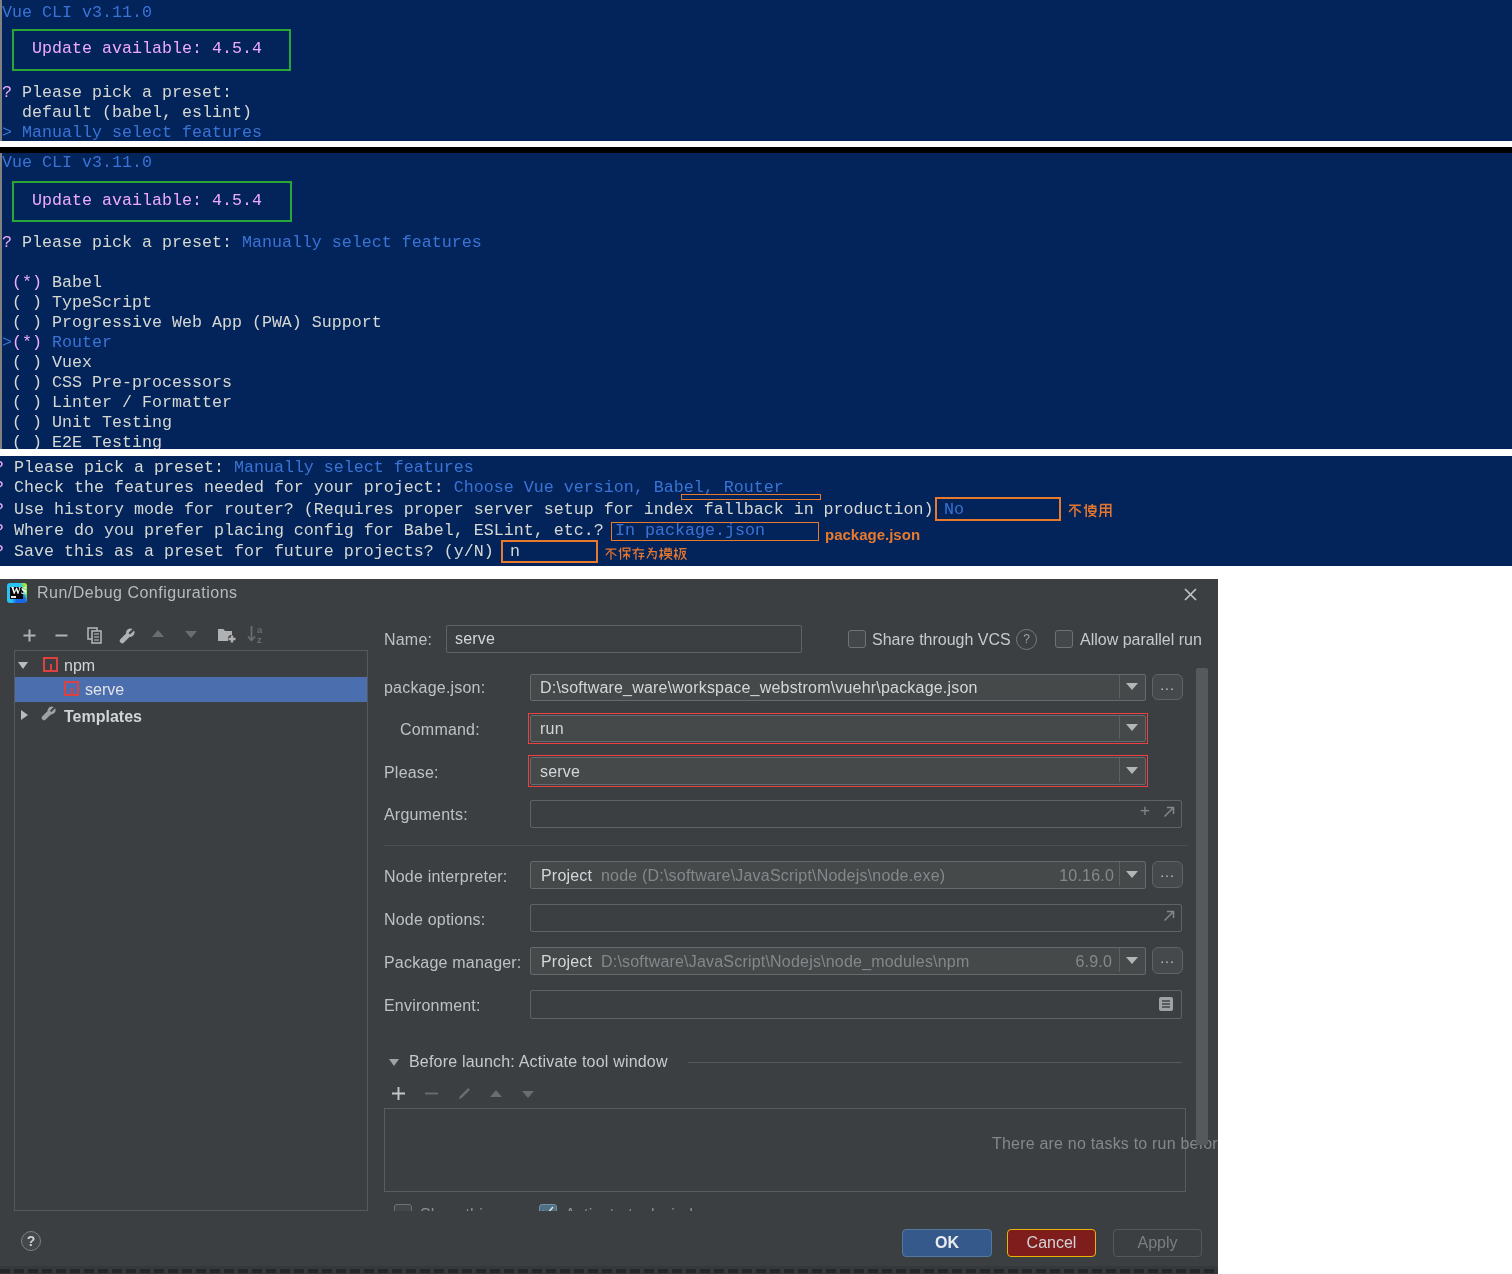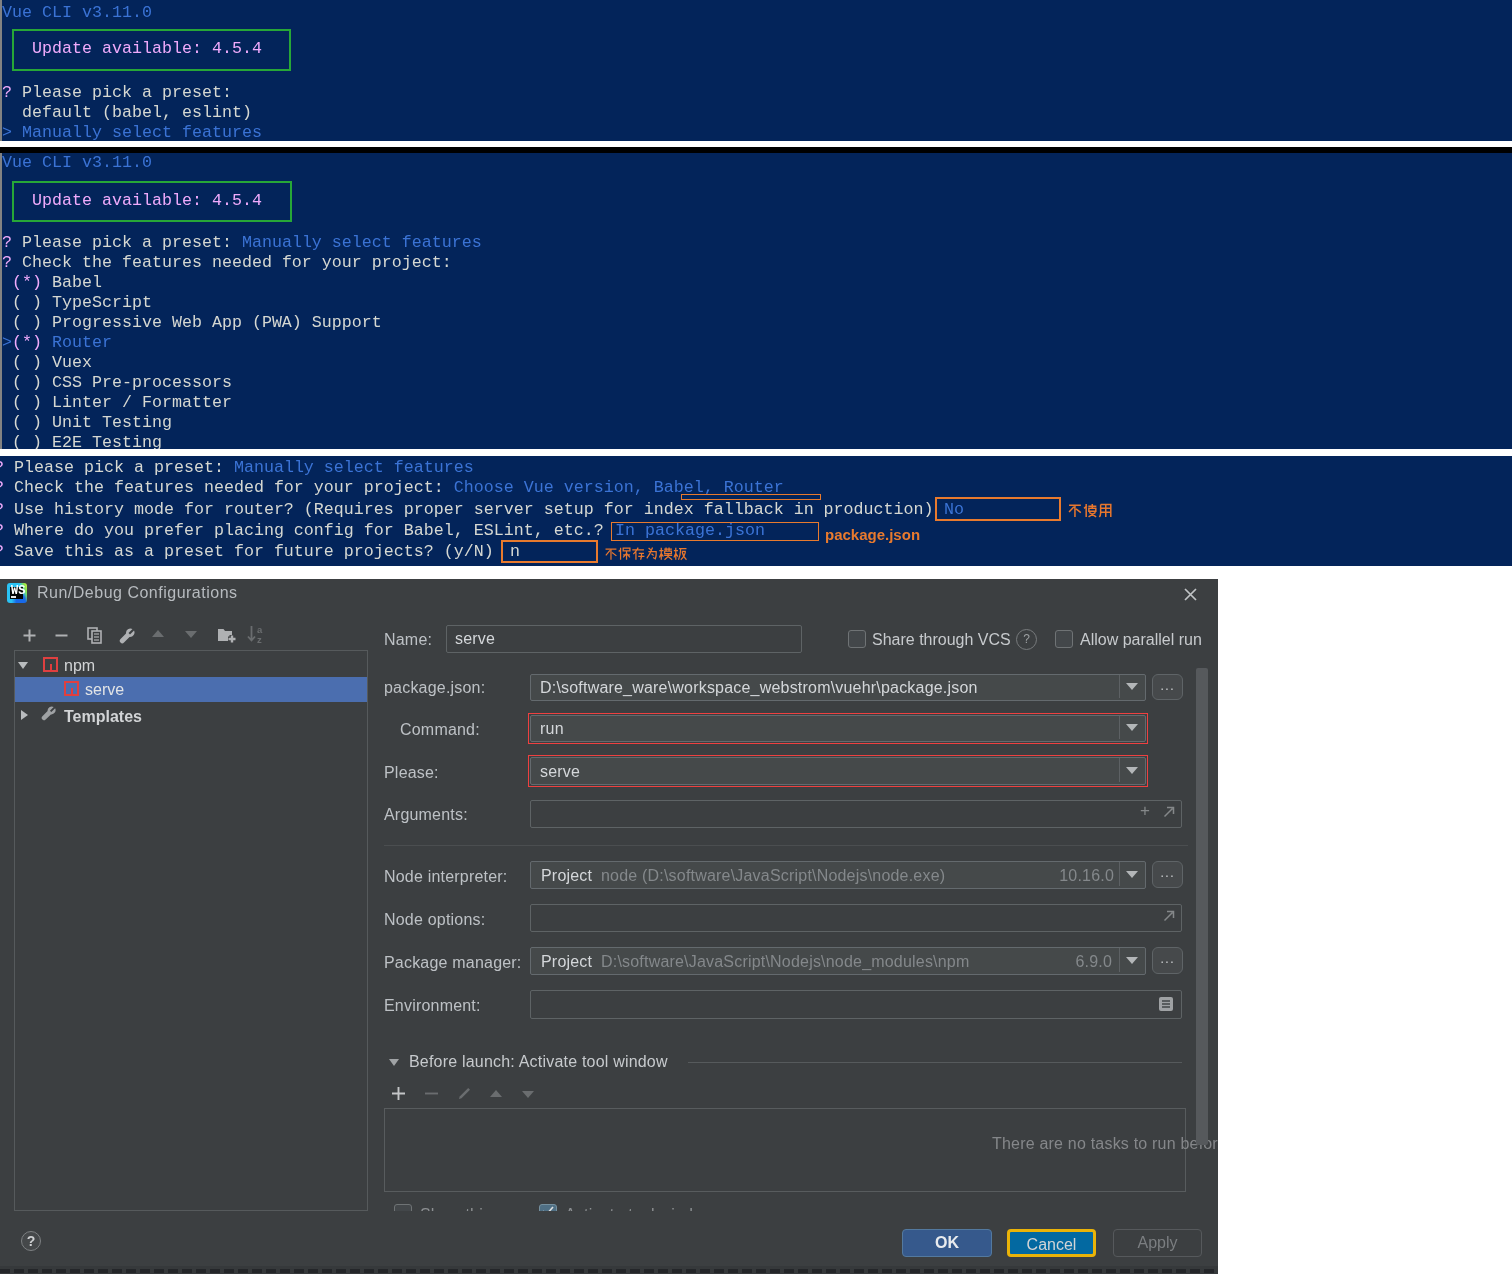--- a/index.html
+++ b/index.html
@@ -27,21 +27,20 @@
   <div class="tl b" style="left:0;top:123px">&gt; Manually select features </div>
 </div>
 
 <div class="abs" style="left:0;top:147px;width:1512px;height:6px;background:#000"></div>
 
 <div class="abs" style="left:0;top:153px;width:1512px;height:296px;background:#03245a;border-left:2px solid #828282;box-sizing:border-box;overflow:hidden">
   <div class="tl b" style="left:0;top:0px">Vue CLI v3.11.0</div>
   <div class="abs" style="left:10px;top:28px;width:276px;height:37px;border:2px solid #27a737"></div>
   <div class="tl g" style="left:30px;top:38px">Update available: 4.5.4</div>
   <div class="tl" style="left:0;top:80px"><span class="g">?</span> Please pick a preset: <span class="b">Manually select features</span></div>
-  <div class="tl" style="left:0;top:100px"><span class="g">?</span> Check the features needed for your project: </div>
   <div class="tl" style="left:0;top:120px"><span class="g"> (*)</span> Babel</div>
   <div class="tl" style="left:0;top:140px"> ( ) TypeScript</div>
   <div class="tl" style="left:0;top:160px"> ( ) Progressive Web App (PWA) Support</div>
   <div class="tl" style="left:0;top:180px"><span class="b">&gt;</span><span class="g">(*)</span> <span class="b">Router</span></div>
   <div class="tl" style="left:0;top:200px"> ( ) Vuex</div>
   <div class="tl" style="left:0;top:220px"> ( ) CSS Pre-processors</div>
   <div class="tl" style="left:0;top:240px"> ( ) Linter / Formatter</div>
   <div class="tl" style="left:0;top:260px"> ( ) Unit Testing</div>
   <div class="tl" style="left:0;top:280px"> ( ) E2E Testing</div>
 </div>
@@ -72,21 +71,21 @@
     <path d="M42 0.8 L44 2.4 M45.8 0.3 C44.5 3.8 42.7 7.6 40.3 10.8 M41.8 4.2 H49.3 C49.5 6.6 49.4 8.8 48.5 11.2 L46.3 9.9 M44.8 6.2 L46.8 8"></path>
     <path d="M54.2 0.5 V12 M52.3 3.3 H56.3 M54.2 5.8 L52.4 9.8 M54.2 5.8 L56.2 9 M57 1.8 H64.5 M58.8 0.3 V3.4 M61.7 0.3 V3.4 M57.5 3.8 H64 V6.2 H57.5 Z M57 7.8 H64.7 M60.85 6.2 V9.2 M60.6 9.2 L57.3 12 M61.1 9.2 L64.7 12"></path>
     <path d="M68.2 0.5 V12 M66.3 3.3 H70.3 M68.2 5.8 L66.4 9.8 M68.2 5.8 L70.2 9 M71.3 1.3 H78.5 M73 1.3 C72.8 5 72.2 8.8 70.8 12 M74.3 4 H77.8 M74.3 4 C74.8 7.2 76 9.8 78.5 12 M77.5 4 C77 7.2 75.8 9.8 73 12"></path>
   </svg>
 </div>
 
 <div class="abs" id="dlg" style="left:0;top:579px;width:1218px;height:695px;background:#3c3f41;overflow:hidden">
 
   <div class="abs" style="left:7px;top:4px;width:20px;height:20px;border-radius:3px;background:linear-gradient(250deg,#def24e 0%,#8ae74a 13%,rgba(42,194,244,0) 30%),radial-gradient(circle at 72% 92%,#1869e9 0 22%,rgba(42,194,244,0) 42%),linear-gradient(#2ac2f4,#2ac2f4)">
     <div class="abs" style="left:3px;top:4px;width:13px;height:12px;background:#050505">
-      <div class="abs" style="left:1px;top:0;width:12px;height:7px;color:#fff;font-size:12px;font-weight:bold;line-height:8px;font-family:Liberation Mono, monospace">WS</div>
+      <div class="abs" style="left:1px;top:0;width:12px;height:7px;color:#fff;font-size:10px;font-weight:bold;line-height:8px;font-family:Liberation Serif, serif">WS</div>
       <div class="abs" style="left:1px;top:9px;width:5px;height:1.5px;background:#e8e8e8"></div>
     </div>
   </div>
   <div class="abs" style="left:37px;top:5px;font-size:16px;letter-spacing:.5px;color:#b7bbbf">Run/Debug Configurations</div>
   <svg class="abs" style="left:1184px;top:9px" width="13" height="13" viewBox="0 0 13 13">
       <path d="M1 1 L12 12 M12 1 L1 12" stroke="#c0c3c5" stroke-width="1.7"></path>
     </svg>
 
   <svg class="abs" style="left:23px;top:50px" width="13" height="13" viewBox="0 0 13 13">
       <path d="M6.5 0.5 v12 M0.5 6.5 h12" stroke="#afb1b3" stroke-width="2"></path>
@@ -223,21 +222,21 @@
     <div class="lbl" style="left:36px;top:2px;color:#8d9093">Show this page</div>
     <div class="cb" style="left:155px;top:0;background:#4f6f84;border-color:#75909f"></div>
       <svg class="abs" style="left:158px;top:2px" width="12" height="10" viewBox="0 0 12 10">
         <path d="M1 5 L4.5 8.5 L11 1" stroke="#dcdee0" stroke-width="1.6" fill="none"></path>
       </svg>
     <div class="lbl" style="left:181px;top:2px;color:#8d9093">Activate tool window</div>
   </div>
 
   <div class="abs" style="left:21px;top:652px;width:20px;height:20px;border:1.5px solid #7d8082;border-radius:50%;background:#45484a;color:#cfd1d3;font-size:14px;font-weight:bold;text-align:center;line-height:19px;box-sizing:border-box">?</div>
   <div class="abs" style="left:902px;top:650px;width:90px;height:28px;background:#36598c;border:1px solid #53799f;border-radius:4px;box-sizing:border-box;color:#e9ebee;font-size:16px;font-weight:bold;text-align:center;line-height:26px">OK</div>
-  <div class="abs" style="left:1007px;top:650px;width:89px;height:28px;background:#0369a1;border:3px solid #eab308;border-radius:4px;box-sizing:border-box;color:#d2d4d6;font-size:16px;text-align:center;line-height:26px">Cancel</div>
+  <div class="abs" style="left:1007px;top:650px;width:89px;height:28px;background:#7f1d1d;border:1px solid #eab308;border-radius:4px;box-sizing:border-box;color:#d2d4d6;font-size:16px;text-align:center;line-height:26px">Cancel</div>
   <div class="abs" style="left:1113px;top:650px;width:89px;height:28px;background:transparent;border:1px solid #56595c;border-radius:4px;box-sizing:border-box;color:#7b7e81;font-size:16px;text-align:center;line-height:26px">Apply</div>
   <div class="abs" style="left:0;top:687px;width:1218px;height:8px;background:#36393b"></div>
   <div class="abs" style="left:0;top:690px;width:1218px;height:4px;background:repeating-linear-gradient(90deg,#242629 0 10px,transparent 10px 14px)"></div>
 
   <div class="abs" style="left:1196px;top:89px;width:12px;height:477px;background:#56595c;border-radius:2px"></div>
 </div>
 <style>
 .npmic{width:15px;height:15px;border:2px solid #df4040;box-sizing:border-box}
 .npmic::after{content:"";position:absolute;right:4px;top:5px;width:2.5px;height:8px;background:#e33c3c}
 </style>

